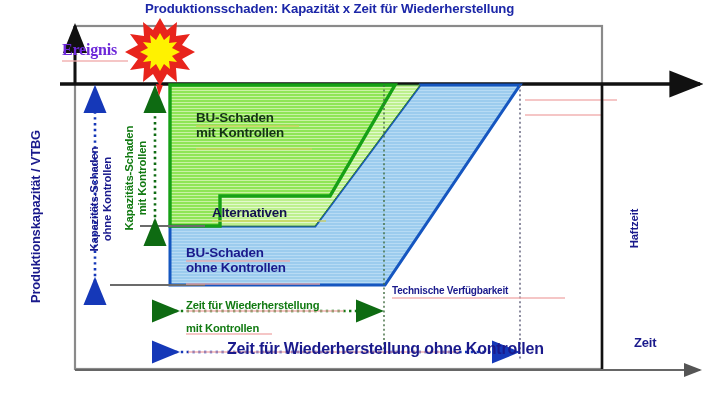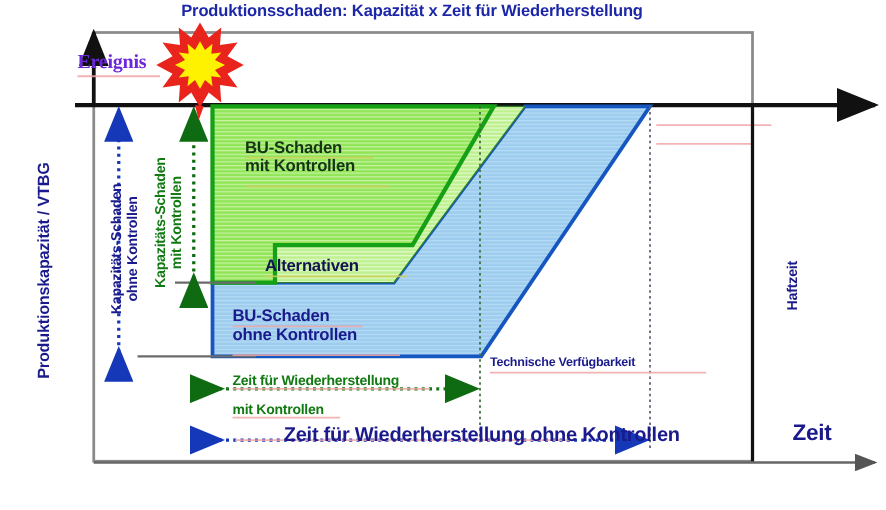--- a/index.html
+++ b/index.html
@@ -91,21 +91,21 @@
   #wirtschaftliche-label {
     left: 525px; top: 86px;
     font-size: 11.8px;
   }
   #technische-label {
     left: 392px; top: 285px;
     font-size: 10px;
   }
   #zeit-label {
     left: 634px; top: 336px;
-    font-size: 18px;
+    font-size: 13px;
   }
   #zeit-mit-1 {
     left: 186px; top: 299px;
     font-size: 11.2px;
     text-align: right;
   }
   #zeit-mit-2 {
     left: 186px; top: 322px;
     font-size: 11.2px;
   }

